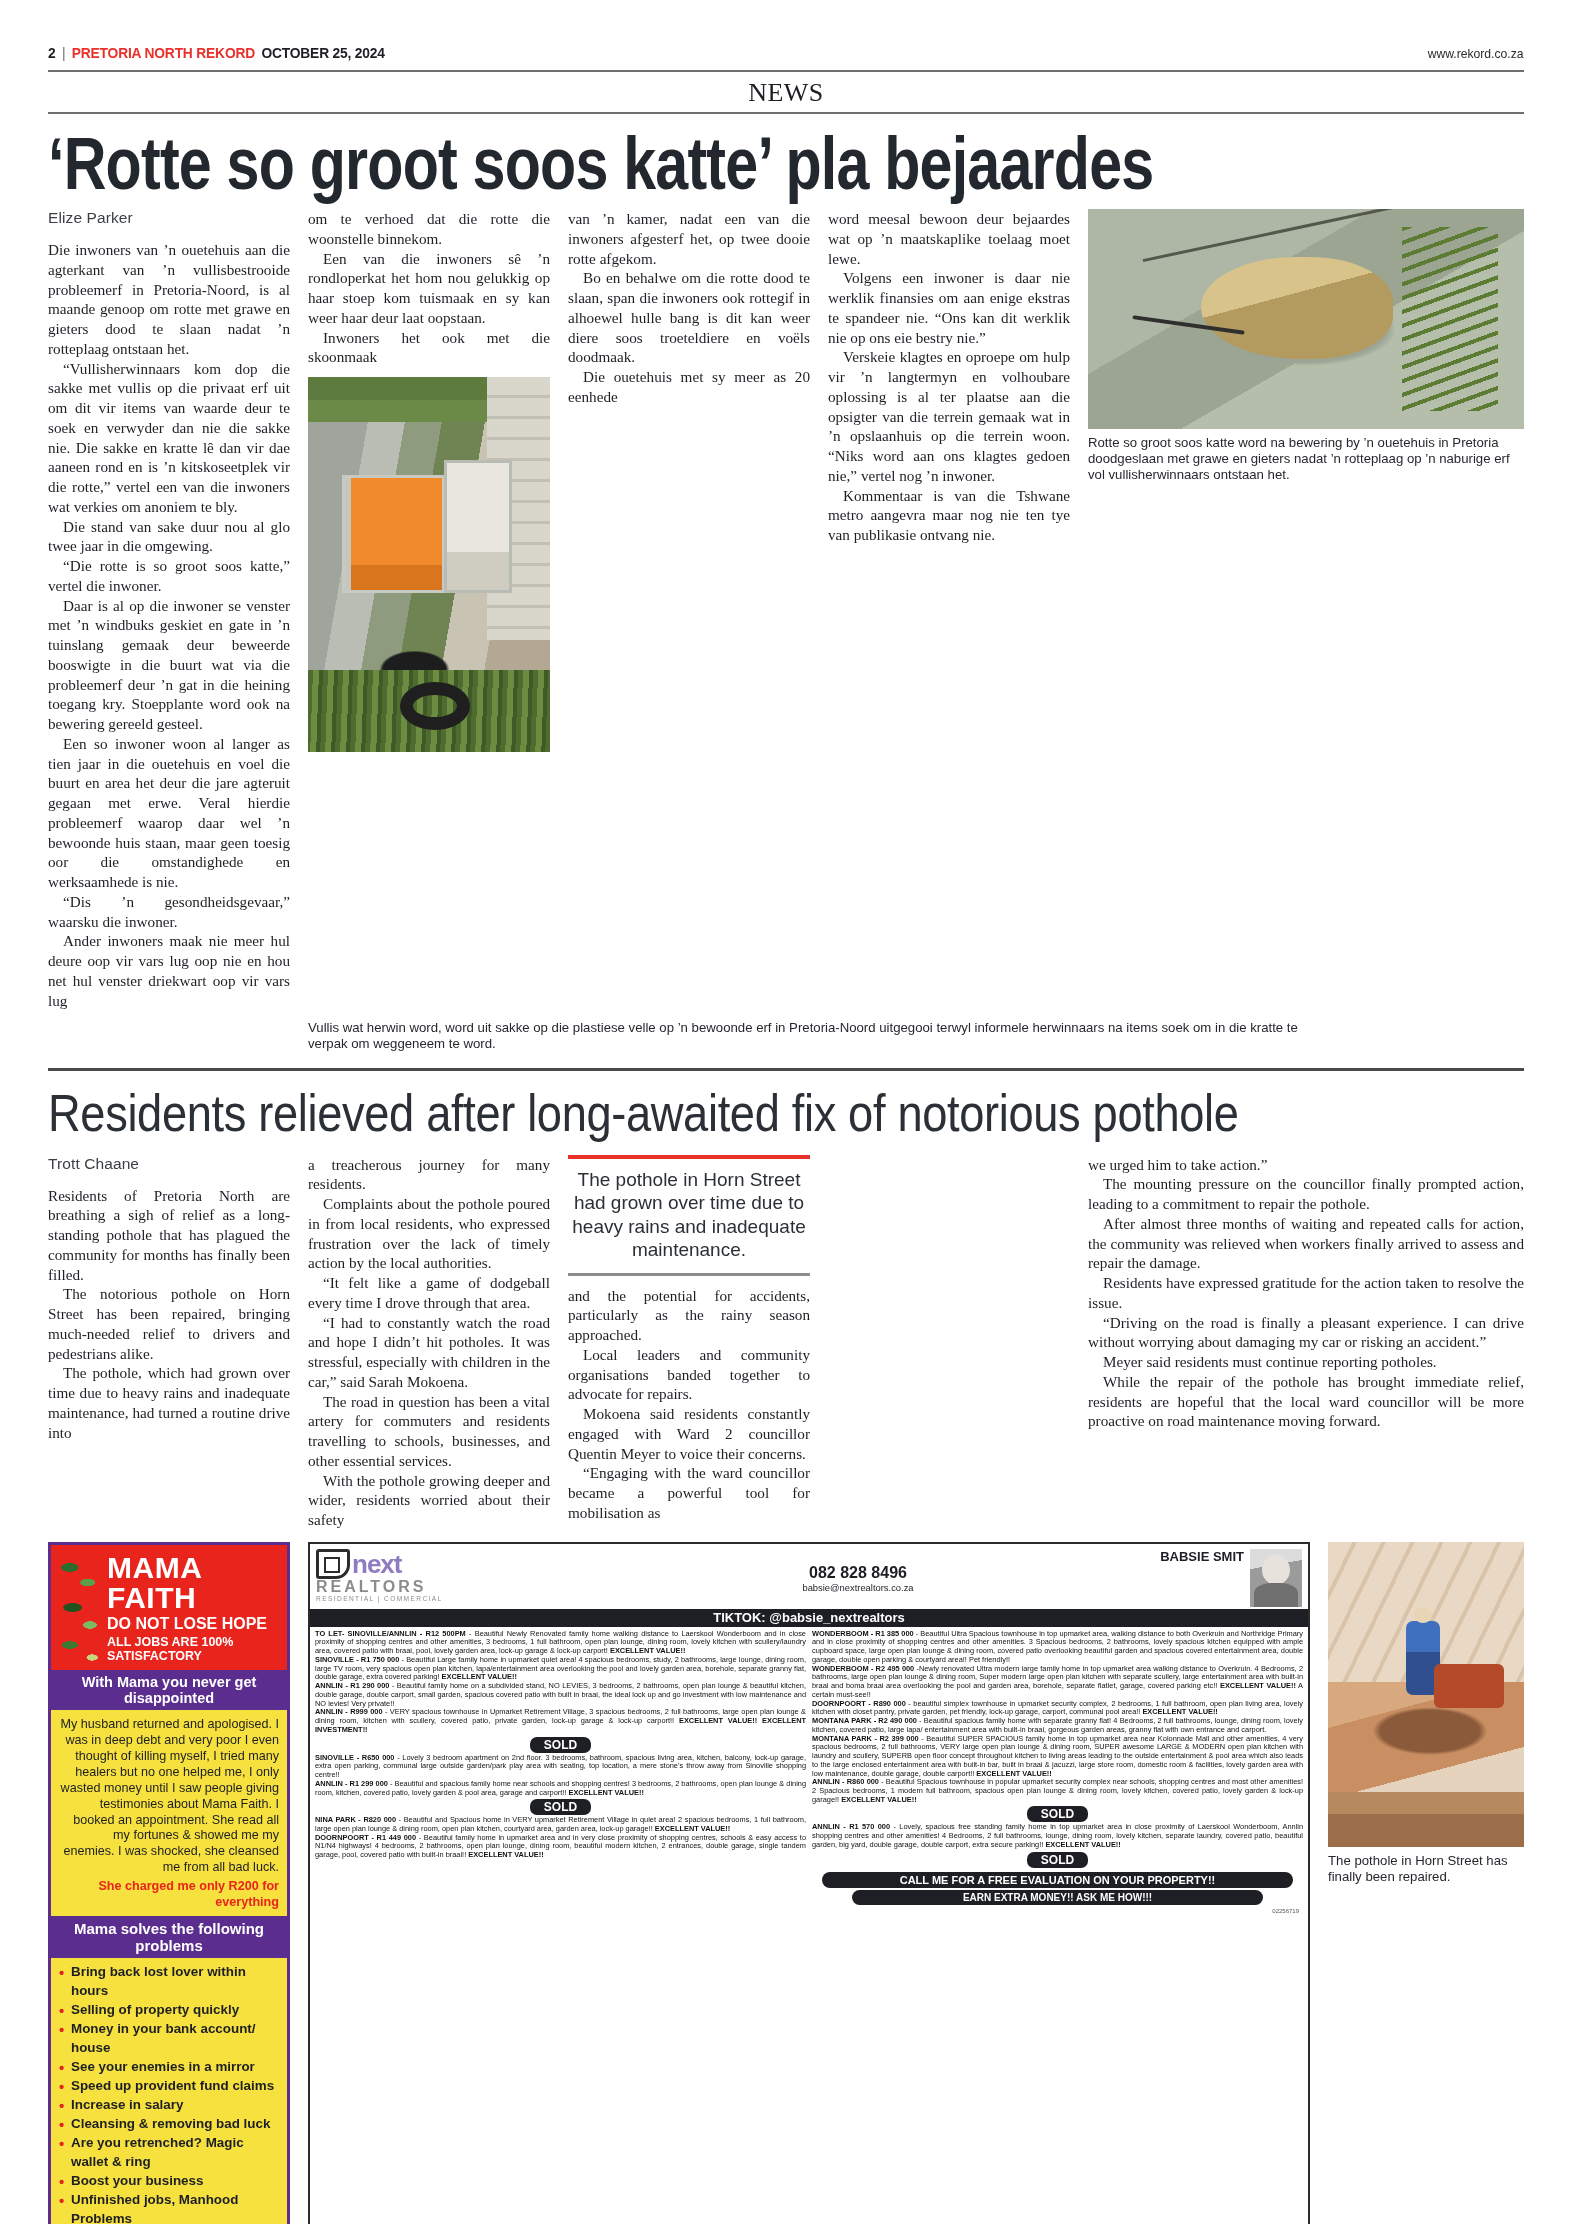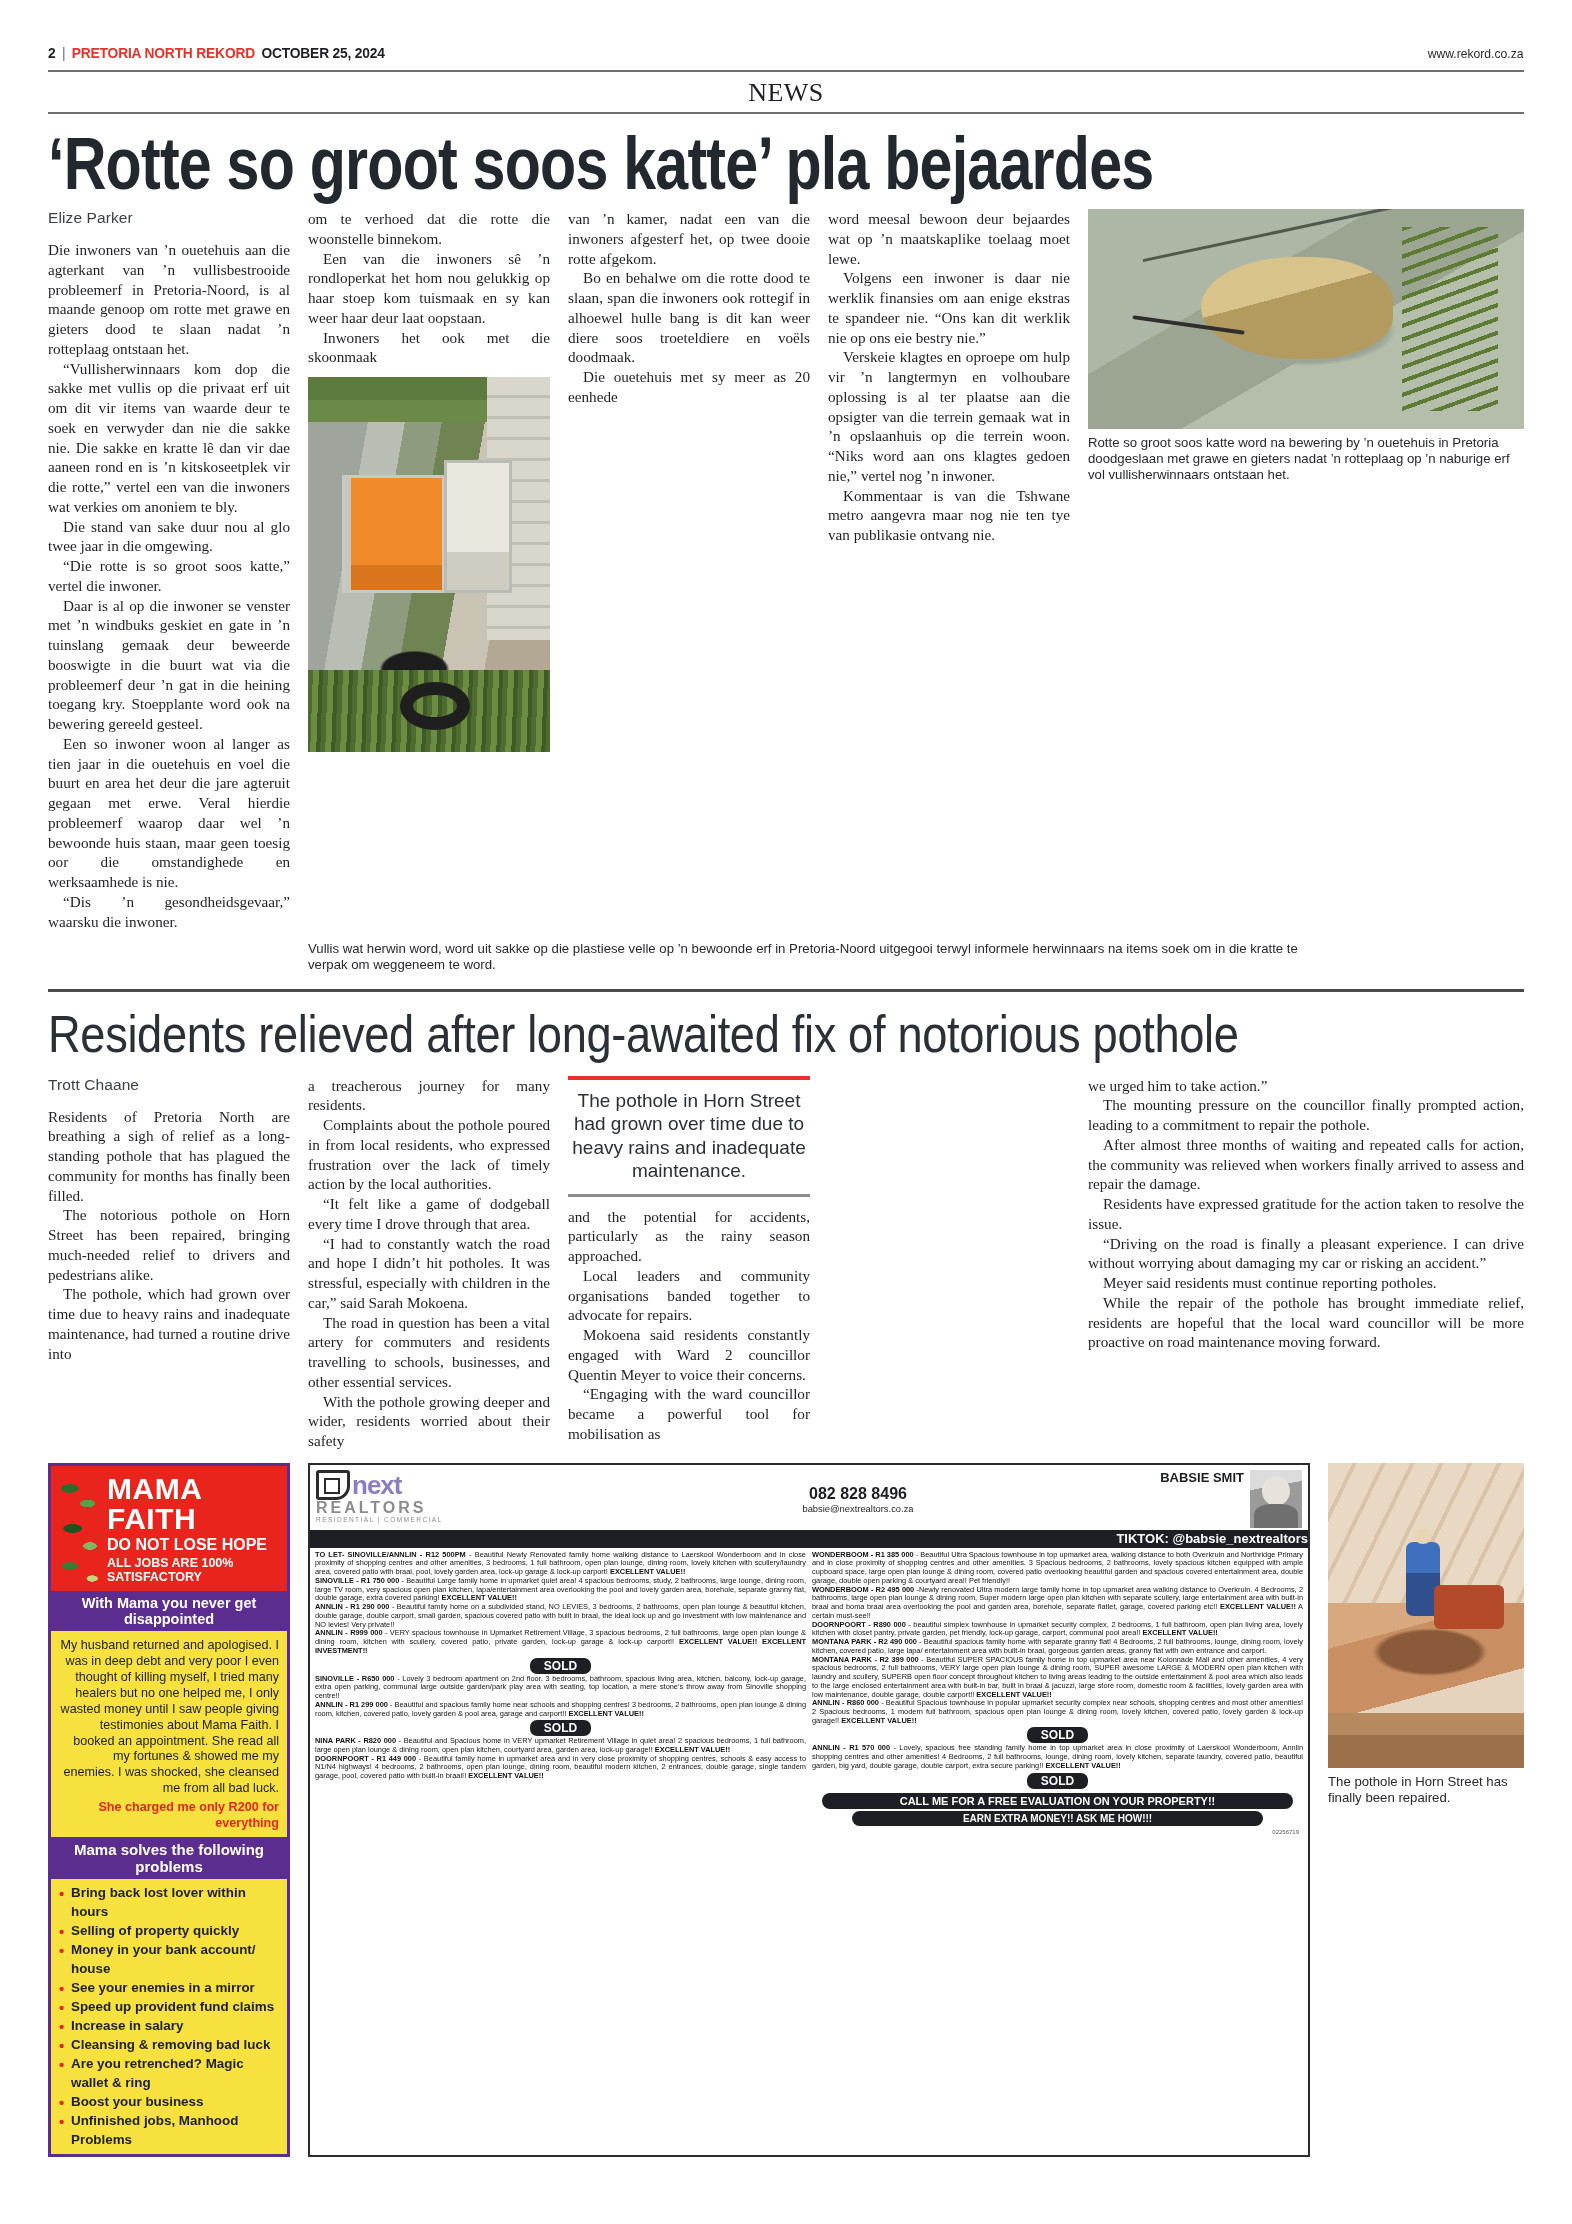--- a/index.html
+++ b/index.html
@@ -156,21 +156,21 @@
   .agent-name { font-size:13px; font-weight:bold; color:#1d1f24;text-align:right; }
   .agent-phone { font-size:16px; font-weight:bold; color:#1d1f24; }
   .agent-mail { font-size:9.4px; color:#1d1f24; }
   .agent-photo { width:52px; height:58px;
       background: linear-gradient(170deg,#dcdcdc 0 30%, #9b9b9b 30% 100%);
       position:relative; overflow:hidden; }
   .agent-photo::before { content:""; position:absolute; left:12px; top:6px; width:28px; height:30px;
       border-radius:50%; background:#e8e2dc; }
   .agent-photo::after { content:""; position:absolute; left:4px; top:34px; width:44px; height:26px;
       border-radius:40% 40% 0 0; background:#6f6f6f; }
-  .tiktok { background:#1d1f24; color:#fff; text-align:right; font-weight:bold;
+  .tiktok { background:#1d1f24; color:#fff; text-align:center; font-weight:bold;
             font-size:13px; padding:1px 0 2px; }
   .next-cols { display:grid; grid-template-columns: 1fr 1fr; column-gap:6px; padding:3px 5px 0; }
   .listing { font-size:7.4px; line-height:1.18; color:#111; text-align:justify; }
   .listing b { font-weight:bold; }
   .sold { display:inline-block; background:#1d1f24; color:#fff; font-weight:bold;
           font-size:12px; padding:1px 14px; border-radius:7px; margin:1px 0; }
   .cta { background:#1d1f24; color:#fff; font-weight:bold; text-align:center;
          border-radius:9px; font-size:11px; padding:2px 6px; margin:3px 10px 0; }
   .cta2 { background:#1d1f24; color:#fff; font-weight:bold; text-align:center;
          border-radius:9px; font-size:10px; padding:2px 6px; margin:2px 40px 3px; }
@@ -217,20 +217,21 @@
     <div>
       <div class="byline">Elize Parker</div>
       <div class="body-col">
         <p class="first">Die inwoners van ’n ouetehuis aan die agterkant van ’n vullisbestrooide probleemerf in Pretoria-Noord, is al maande genoop om rotte met grawe en gieters dood te slaan nadat ’n rotteplaag ontstaan het.</p>
         <p>“Vullisherwinnaars kom dop die sakke met vullis op die privaat erf uit om dit vir items van waarde deur te soek en verwyder dan nie die sakke nie. Die sakke en kratte lê dan vir dae aaneen rond en is ’n kitskoseetplek vir die rotte,” vertel een van die inwoners wat verkies om anoniem te bly.</p>
         <p>Die stand van sake duur nou al glo twee jaar in die omgewing.</p>
         <p>“Die rotte is so groot soos katte,” vertel die inwoner.</p>
         <p>Daar is al op die inwoner se venster met ’n windbuks geskiet en gate in ’n tuinslang gemaak deur beweerde booswigte in die buurt wat via die probleemerf deur ’n gat in die heining toegang kry. Stoepplante word ook na bewering gereeld gesteel.</p>
         <p>Een so inwoner woon al langer as tien jaar in die ouetehuis en voel die buurt en area het deur die jare agteruit gegaan met erwe. Veral hierdie probleemerf waarop daar wel ’n bewoonde huis staan, maar geen toesig oor die omstandighede en werksaamhede is nie.</p>
         <p>“Dis ’n gesondheidsgevaar,” waarsku die inwoner.</p>
+        <p>Ander inwoners maak nie meer hul deure oop vir vars lug oop nie en hou net hul venster driekwart oop vir vars lug</p>
       </div>
     </div>
 
     <div>
       <div class="body-col">
         <p class="first">om te verhoed dat die rotte die woonstelle binnekom.</p>
         <p>Een van die inwoners sê ’n rondloperkat het hom nou gelukkig op haar stoep kom tuismaak en sy kan weer haar deur laat oopstaan.</p>
         <p>Inwoners het ook met die skoonmaak</p>
       </div>
       <div class="ph-trash" style="margin-top:10px;">

